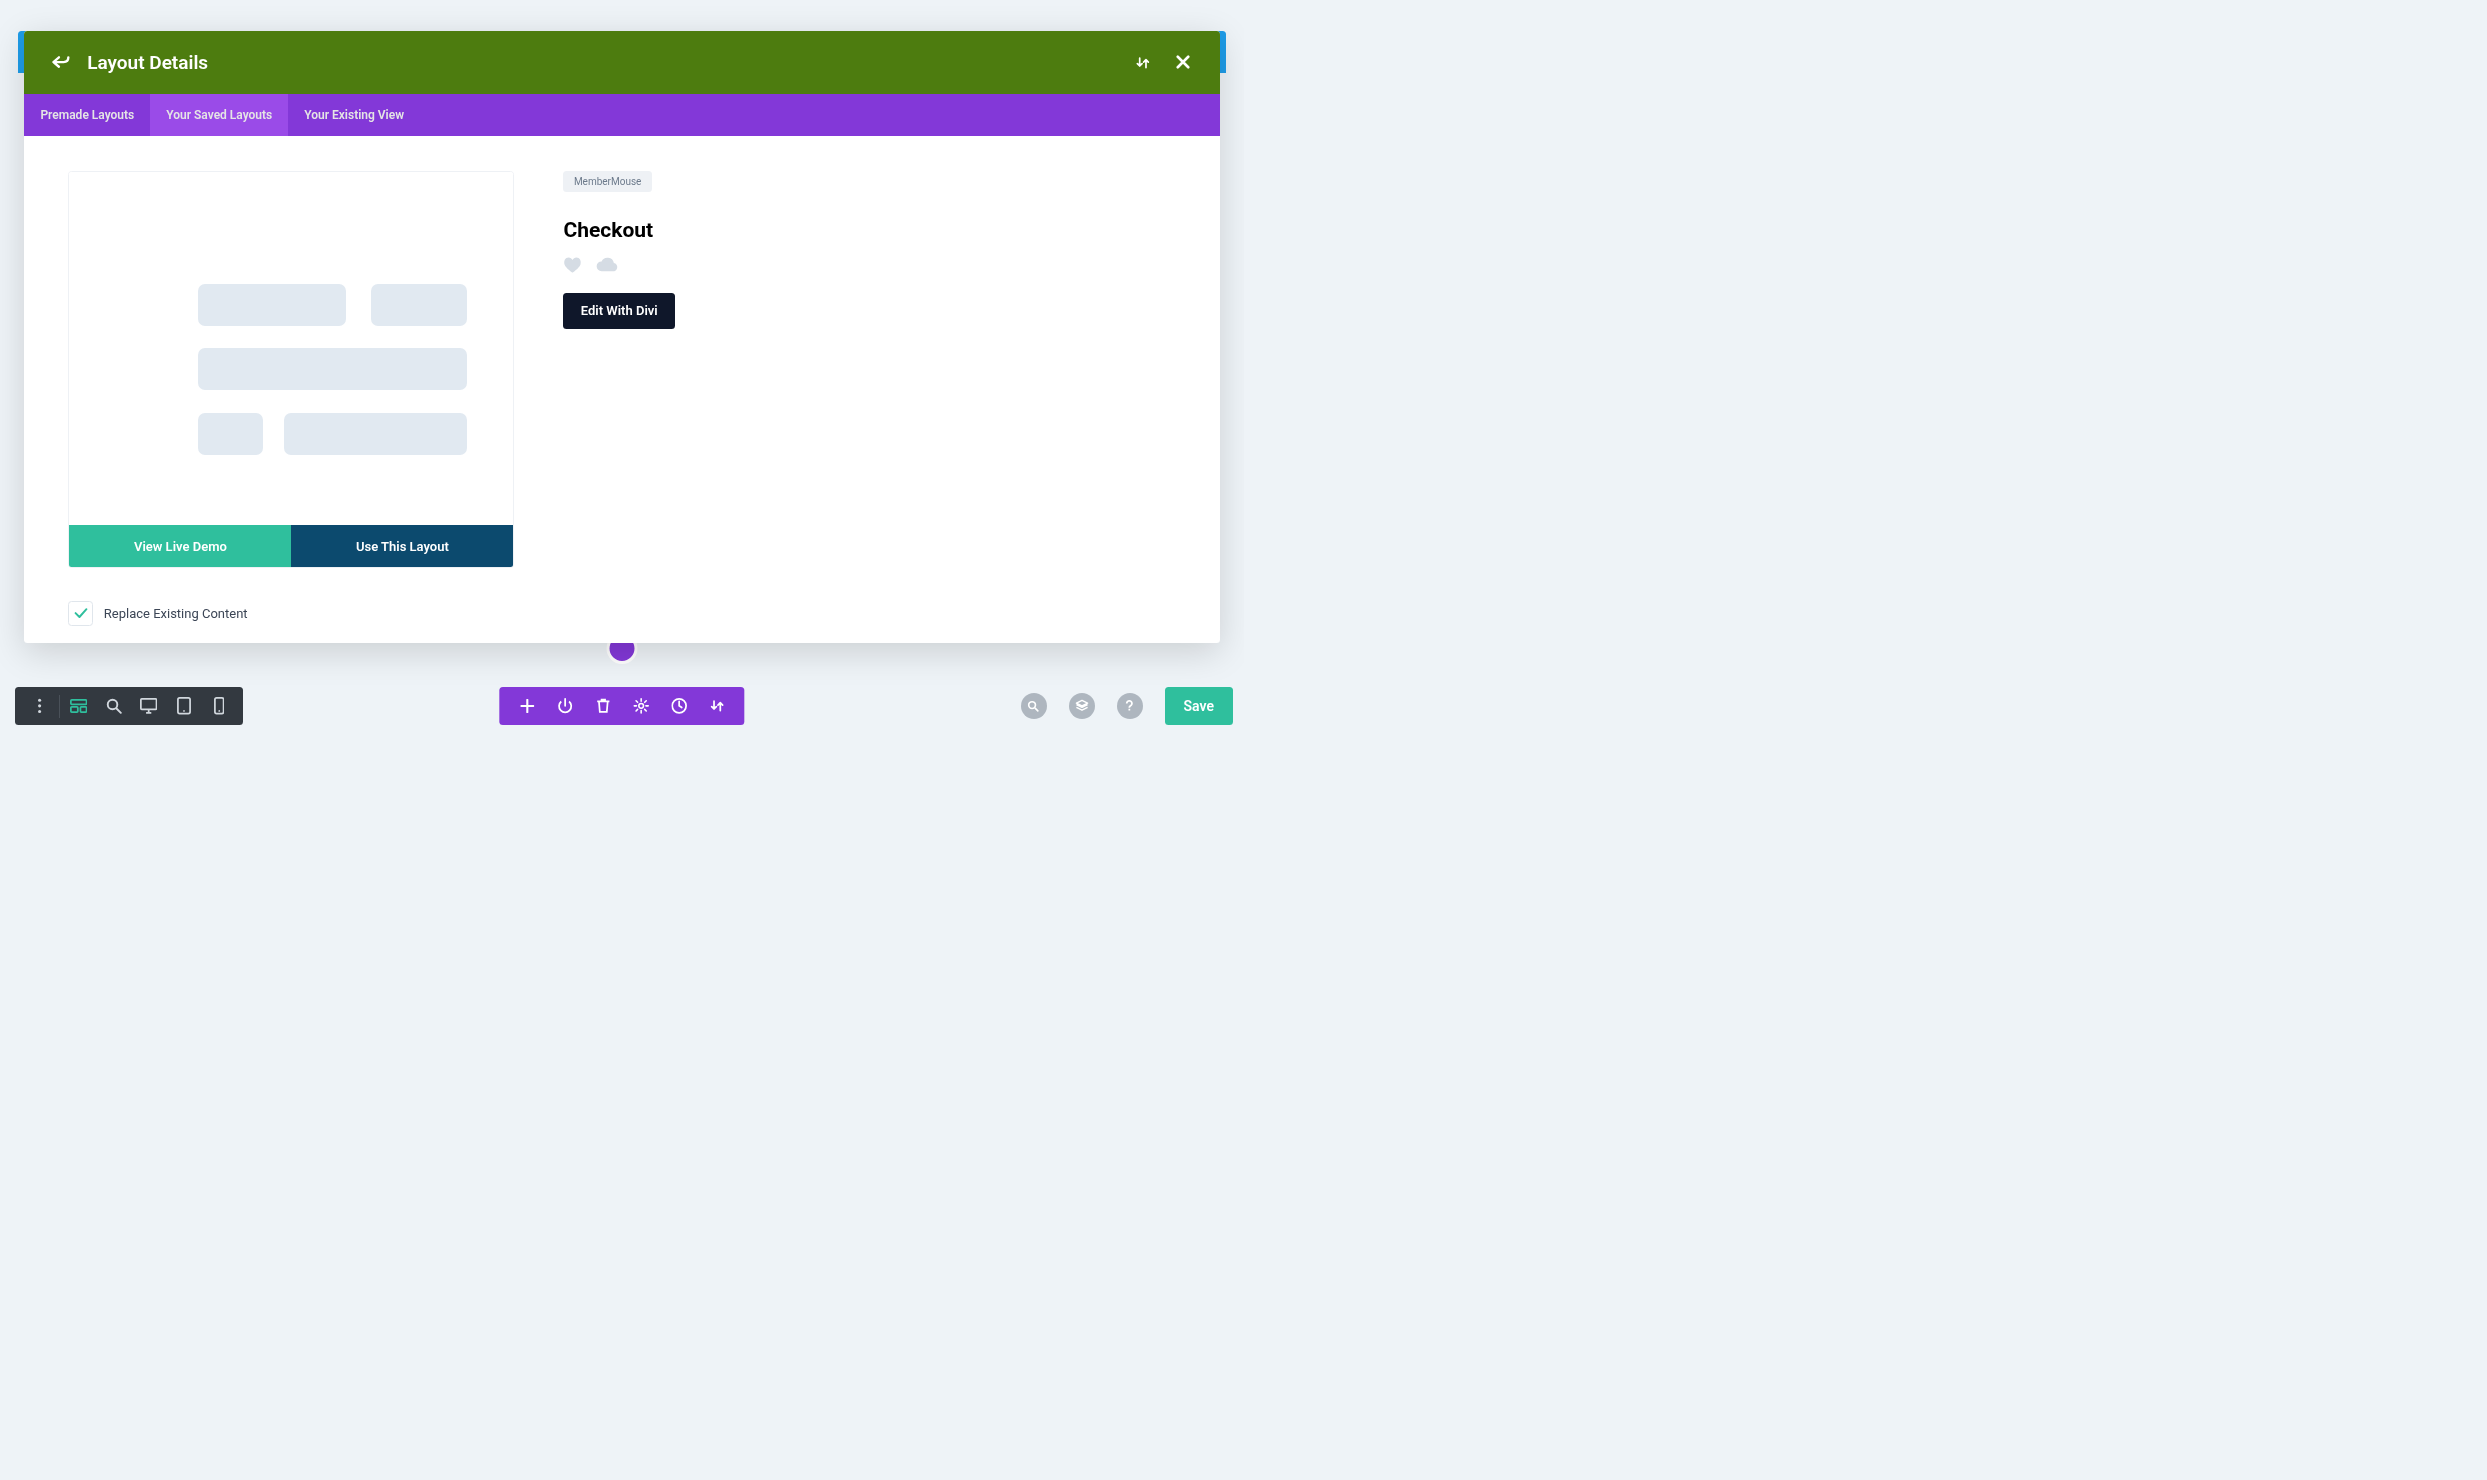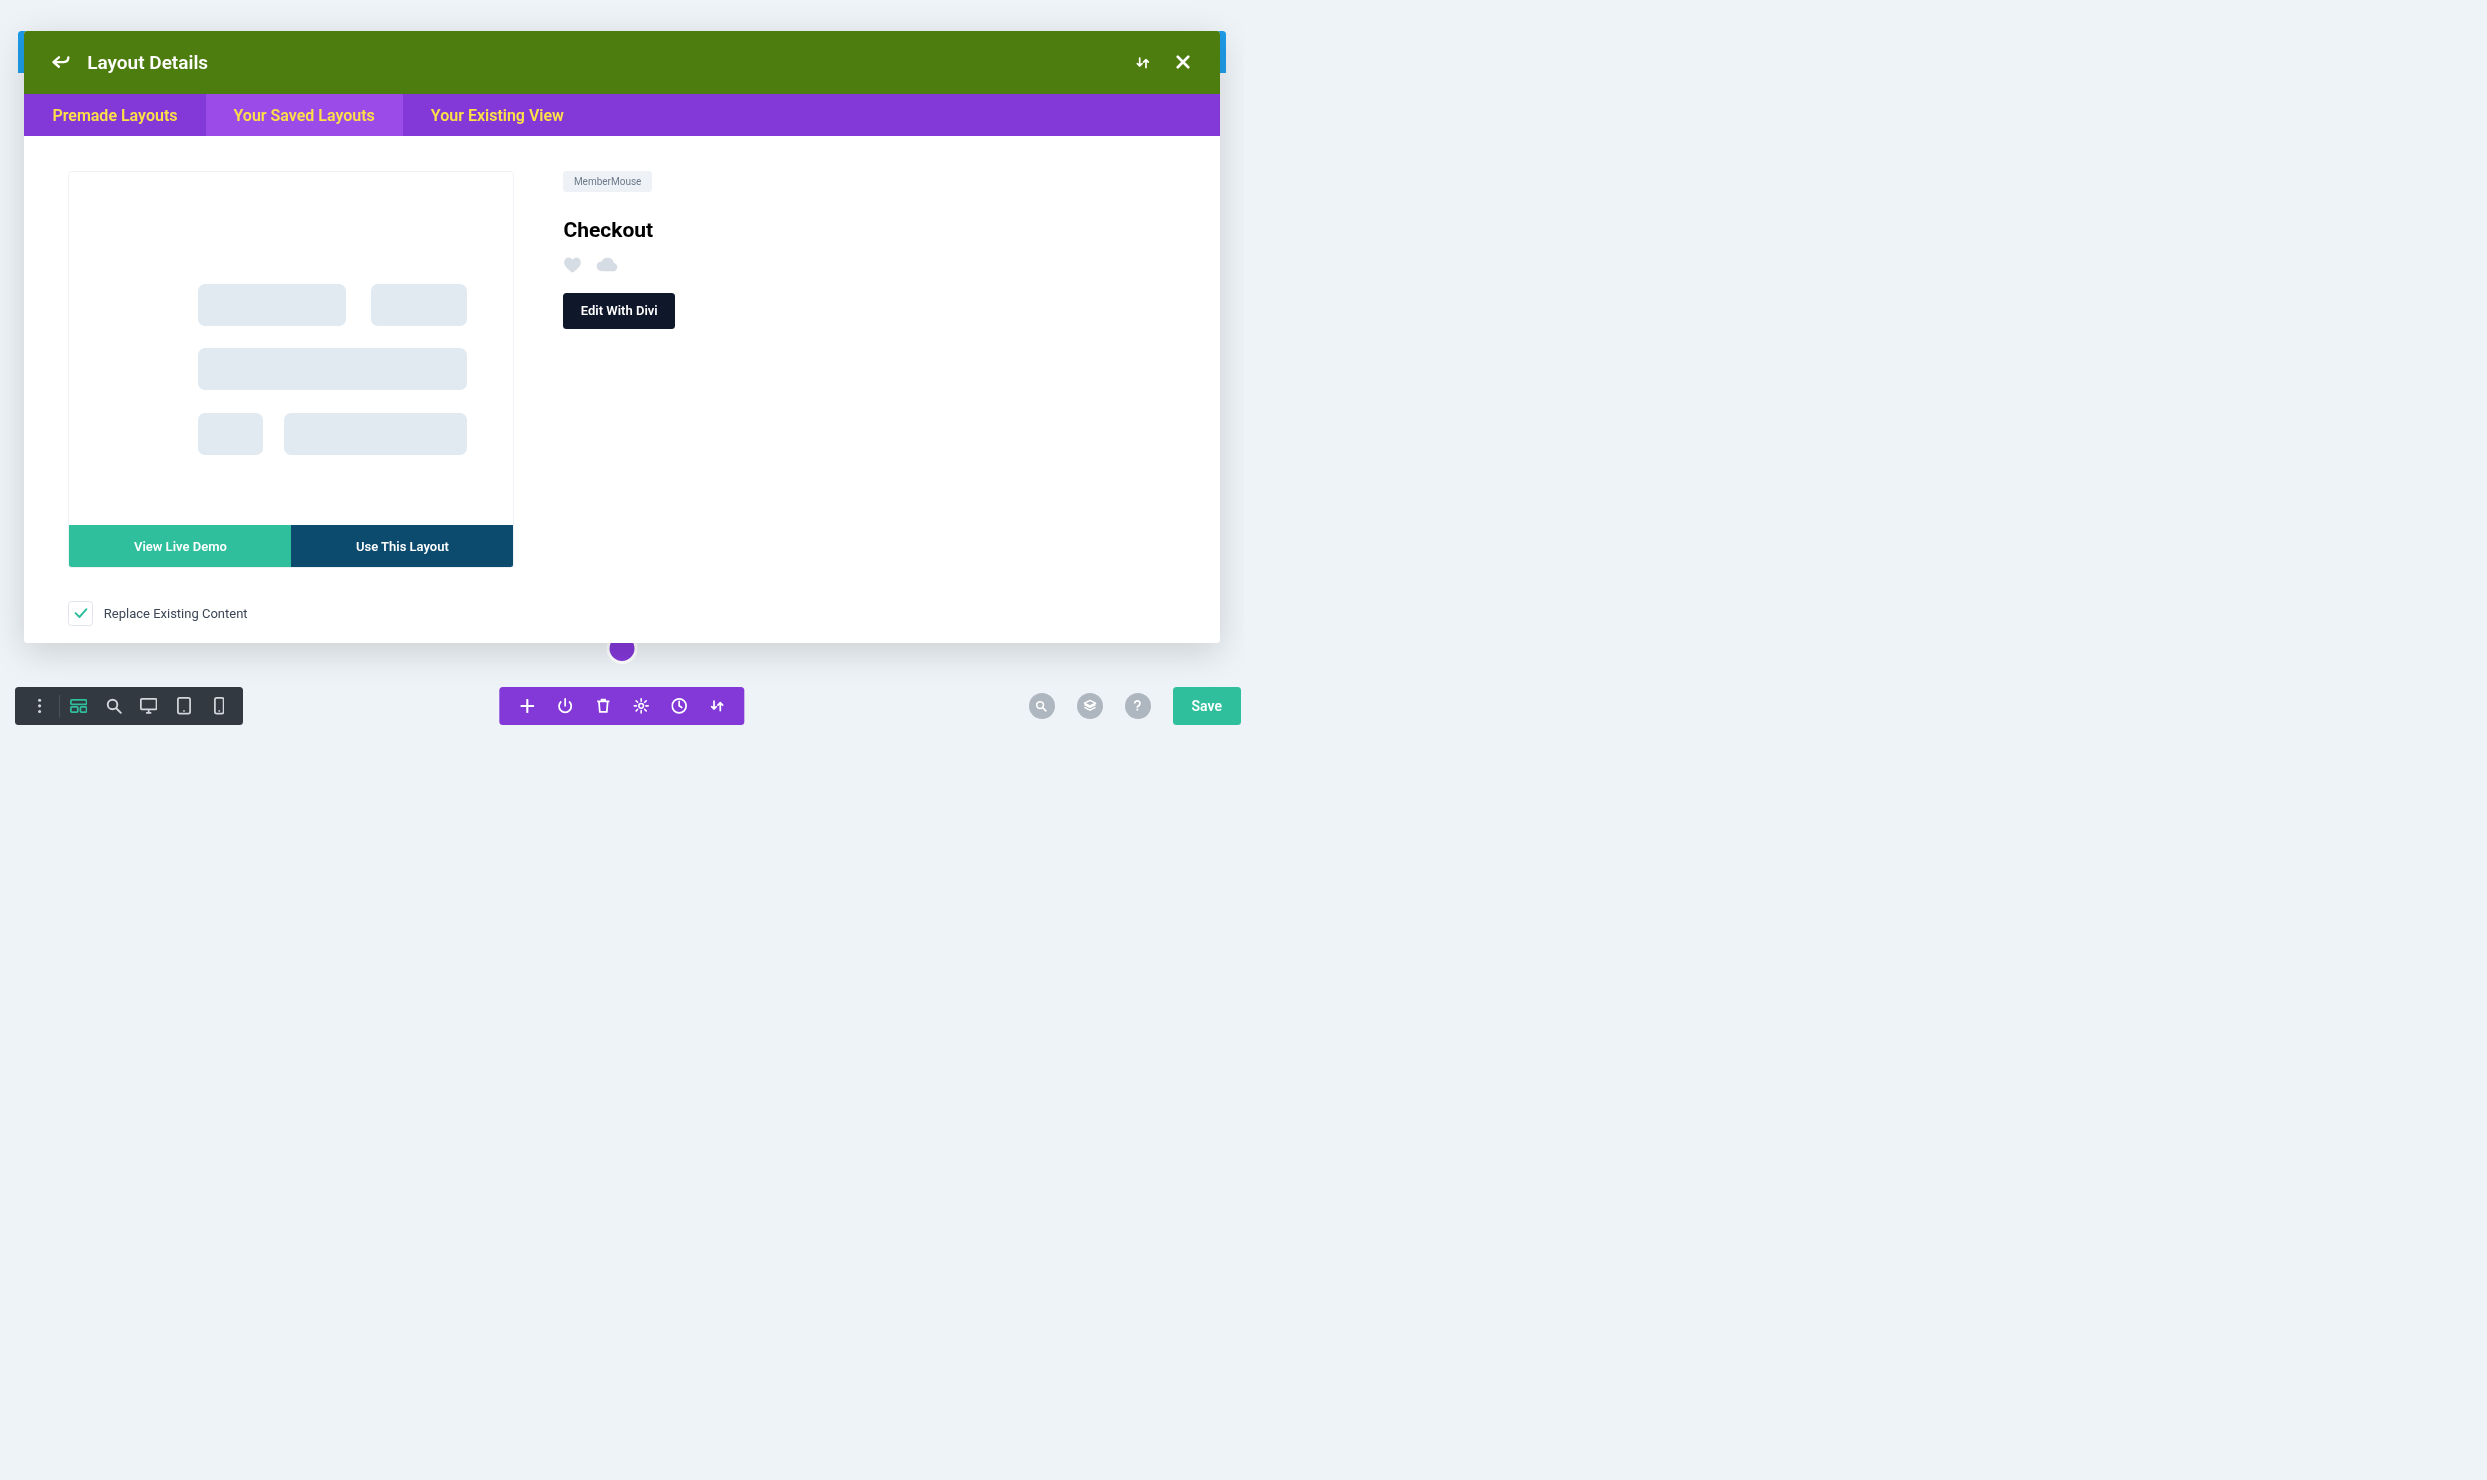--- a/index.html
+++ b/index.html
@@ -70,24 +70,24 @@
     cursor: pointer;
   }
 
   .tabs {
     background: #8338d8;
     display: flex;
     height: 42px;
     align-items: stretch;
   }
   .tab {
-    color: #fde047;
-    font-size: 16px;
-    font-weight: 600;
-    padding: 0 28px;
+    color: #e5e5e5;
+    font-size: 12px;
+    font-weight: 600;
+    padding: 0 16px;
     display: flex;
     align-items: center;
     cursor: pointer;
   }
   .tab.active {
     background: #9a4be8;
   }
 
   .modal-body {
     flex: 1;
@@ -259,21 +259,21 @@
     top: 633px;
     width: 31px;
     height: 31px;
     background: #8338d8;
     border: 3.5px solid #fff;
     border-radius: 50%;
   }
 
   .bottom-right {
     position: absolute;
-    right: 3px;
+    right: 11px;
     bottom: 15px;
     height: 38px;
     display: flex;
     align-items: center;
     gap: 22px;
   }
   .br-round {
     width: 26px; height: 26px;
     border-radius: 50%;
     background: #aeb6bf;

